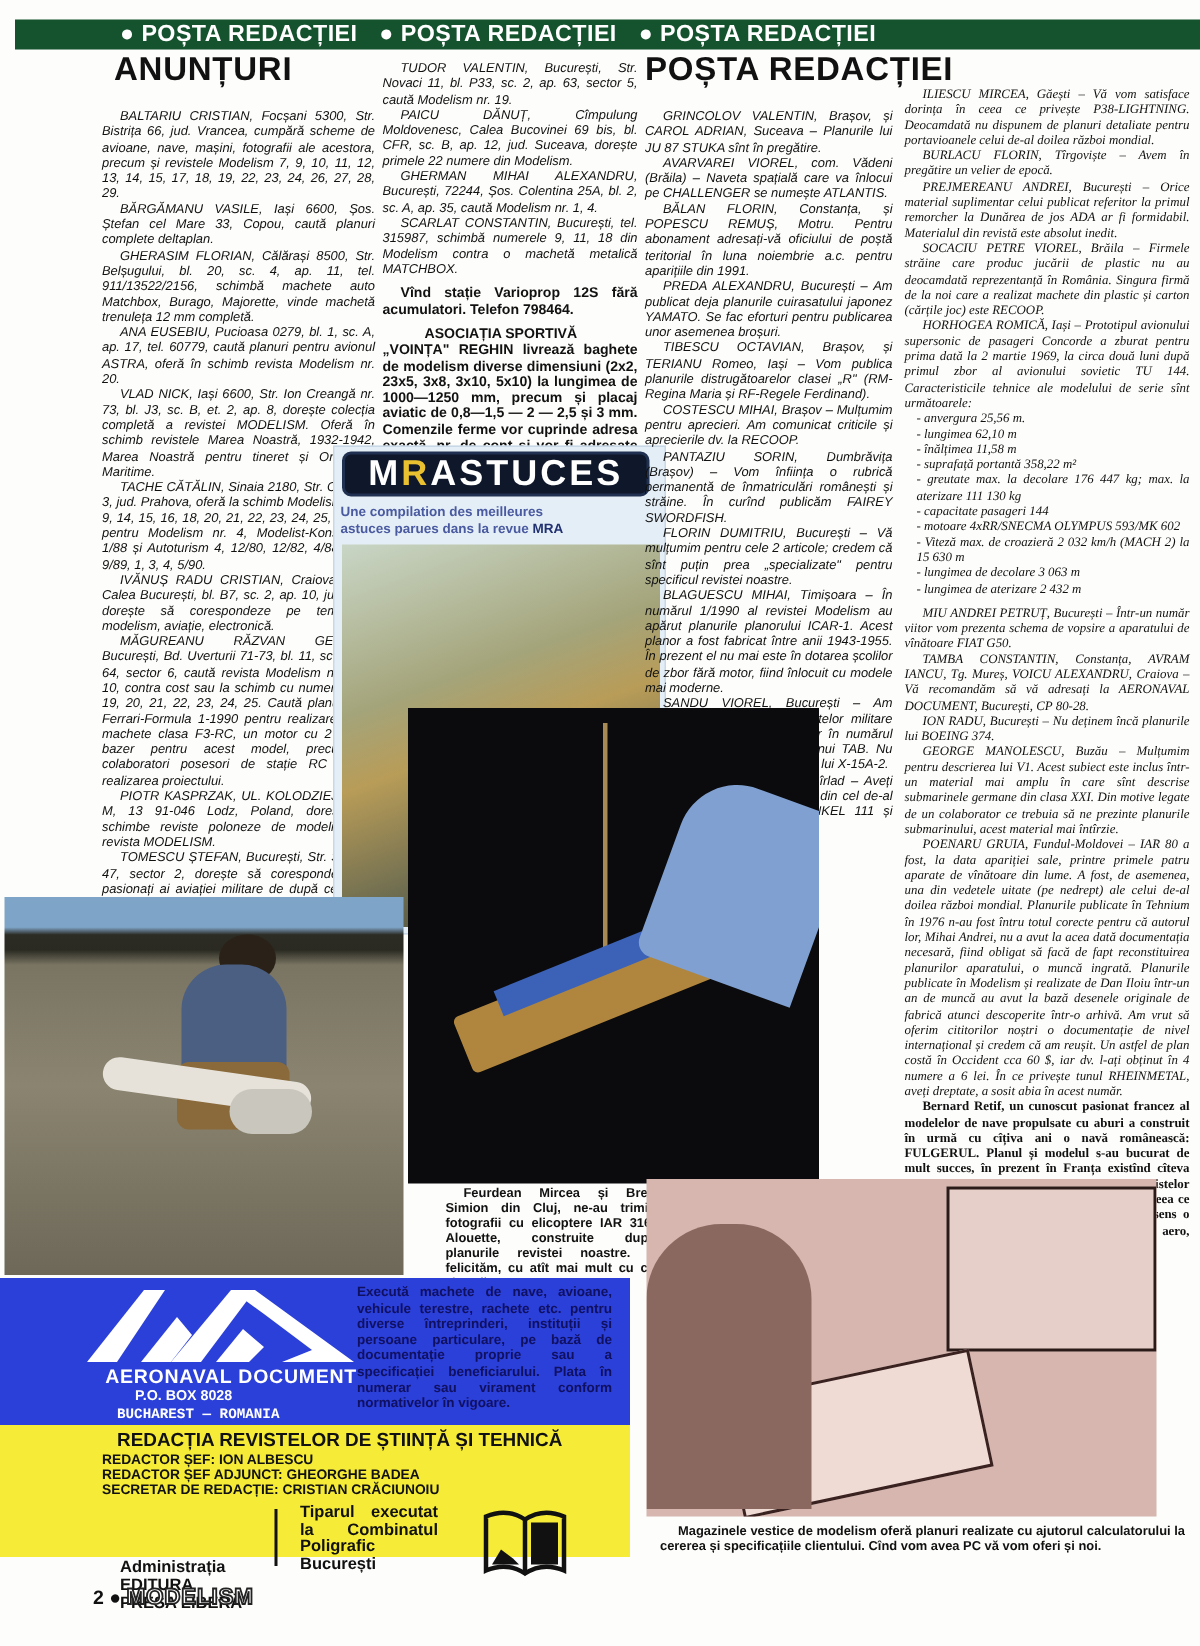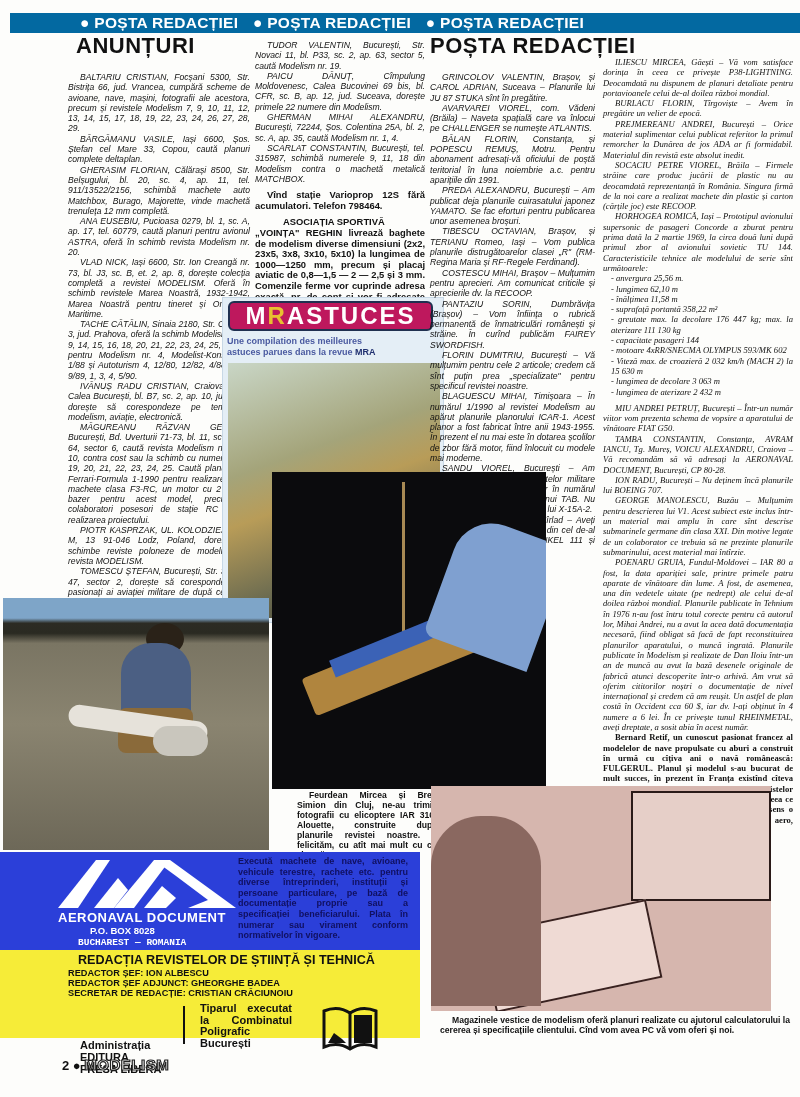--- a/index.html
+++ b/index.html
@@ -1,20 +1,20 @@
 <!DOCTYPE html>
 <html><head>
 <meta charset="utf-8">
 <style>
   * { box-sizing: border-box; margin: 0; padding: 0; }
   html, body { width: 800px; height: 1097px; background: #fdfdfb; overflow: hidden; }
   body { position: relative; font-family: "Liberation Sans", sans-serif; color: #111; }
 
   .banner { position: absolute; left: 10px; top: 13px; width: 790px; height: 20px;
-    background: #0369a1; color: #fff; font-weight: bold; font-size: 15.5px;
+    background: #14532d; color: #fff; font-weight: bold; font-size: 15.5px;
     letter-spacing: 0.3px; white-space: nowrap; padding-left: 70px; line-height: 20px; }
   .banner span { margin-right: 10px; }
 
   .h1 { position: absolute; font-weight: bold; font-size: 22px; letter-spacing: 0.5px; }
 
   .col { position: absolute; font-size: 8.6px; line-height: 10.3px; text-align: justify; font-style: italic; }
   .col p { text-indent: 12px; }
   .col p.b { font-style: normal; font-weight: bold; }
   .col p.big { font-style: normal; font-weight: bold; font-size: 10.4px; line-height: 12.2px; }
   .col p.assoc { font-style: normal; font-weight: bold; font-size: 9.4px; line-height: 10.6px; text-indent: 0; }
@@ -25,21 +25,21 @@
   .photo { position: absolute; overflow: hidden; }
   .heli { left: 3px; top: 598px; width: 266px; height: 252px;
     background: linear-gradient(180deg,#7ea5c8 0%, #7ea5c8 8%, #2c2b24 10%, #2a2a22 14%, #7a7563 18%, #8a8470 50%, #6d6858 100%); }
   .heli .person { position:absolute; left:118px; top:45px; width:70px; height:80px; border-radius:30px 30px 10px 10px; background:#4b5f83; }
   .heli .head { position:absolute; left:143px; top:25px; width:38px; height:32px; border-radius:50%; background:#2a2218; }
   .heli .legs { position:absolute; left:115px; top:110px; width:75px; height:45px; background:#8a6a3a; border-radius:8px; }
   .heli .body { position:absolute; left:65px; top:115px; width:140px; height:22px; background:#e6e2da; border-radius:12px; transform: rotate(8deg); }
   .heli .cab { position:absolute; left:150px; top:128px; width:55px; height:30px; background:#c9c6bd; border-radius:15px; }
 
   .mra { left: 222px; top: 297px; width: 222px; height: 326px; background: #e4eef6; border: 1px solid #c8d8e6; }
-  .mra .logo { position:absolute; left:5px; top:3px; width:205px; height:30px; background:#be185d; border-radius:6px; border:2px solid #203050; color:#fff; font-weight:bold; font-size:24px; text-align:center; line-height:26px; letter-spacing:2px; }
+  .mra .logo { position:absolute; left:5px; top:3px; width:205px; height:30px; background:#0f172a; border-radius:6px; border:2px solid #203050; color:#fff; font-weight:bold; font-size:24px; text-align:center; line-height:26px; letter-spacing:2px; }
   .mra .logo .a { color:#e8c030; }
   .mra .sub { position:absolute; left:4px; top:38px; width:214px; font-size:9px; font-weight:bold; color:#4a5aa0; line-height:11px; }
   .mra .sub .mra-word { color:#203070; }
   .mra .pic { position:absolute; left:5px; top:65px; width:212px; height:255px;
     background: linear-gradient(160deg,#c9d6c6 0%, #a4a47a 35%, #b89c58 50%, #6b6b50 75%, #3c3a2c 100%); }
 
   .ship { left: 272px; top: 472px; width: 274px; height: 317px; background: #0b0b0d; }
   .ship .hull { position:absolute; left:30px; top:170px; width:190px; height:40px; background:#b0853e; transform: rotate(-22deg); border-radius:4px; }
   .ship .deck { position:absolute; left:55px; top:160px; width:150px; height:18px; background:#3b62b6; transform: rotate(-22deg); }
   .ship .mast { position:absolute; left:130px; top:10px; width:3px; height:190px; background:#a88a54; }
@@ -48,21 +48,21 @@
   .computer { left: 431px; top: 786px; width: 340px; height: 225px; background: #d6b6ae; }
   .computer .mon { position:absolute; left:200px; top:5px; width:140px; height:110px; background:#e6cfc8; border:2px solid #2a1a18; }
   .computer .kb { position:absolute; left:55px; top:130px; width:170px; height:80px; background:#efdad4; border:2px solid #3a2220; transform: rotate(-12deg); }
   .computer .man { position:absolute; left:0px; top:30px; width:110px; height:190px; background:#8a6860; border-radius:50px 50px 0 0; }
 
   .caption-ship { position:absolute; left:297px; top:790px; width:140px; font-size:8.6px; line-height:10px; font-weight:bold; text-align: justify; text-indent: 12px; }
   .caption-comp { position:absolute; left:440px; top:1015px; width:350px; font-size:8.6px; line-height:10px; font-weight:bold; text-align: justify; text-indent: 12px; }
 
   .ad { position:absolute; left:0; top:852px; width:420px; height:98px; background:#2b3fd9; }
   .ad .logo-svg { position:absolute; left:58px; top:4px; }
-  .ad .brand { position:absolute; left:58px; top:58px; width:180px; color:#fff; font-weight:bold; font-size:13px; letter-spacing:0.5px; white-space:nowrap; }
+  .ad .brand { position:absolute; left:58px; top:58px; width:180px; color:#fff; font-weight:bold; font-size:13px; letter-spacing:0.5px; white-space:nowrap;text-align:right; }
   .ad .pobox { position:absolute; left:90px; top:73px; color:#fff; font-weight:bold; font-size:9.5px; }
   .ad .city { position:absolute; left:78px; top:85px; color:#fff; font-weight:bold; font-size:9.5px;font-family:Liberation Mono, monospace; }
   .ad .desc { position:absolute; left:238px; top:4px; width:170px; font-size:9px; line-height:10.6px; font-weight:bold; color:#101060; text-align: justify; }
 
   .yellow { position:absolute; left:0; top:950px; width:420px; height:88px; background:#f6ec38; }
   .yellow .t { position:absolute; left:78px; top:3px; font-weight:bold; font-size:12.6px; white-space:nowrap; }
   .yellow .r { position:absolute; left:68px; font-weight:bold; font-size:9.2px; white-space:nowrap; line-height: 10px; }
   .yellow .adm { position:absolute; left:80px; top:57px; font-weight:bold; font-size:11px; line-height:12px;margin-top:32px; }
   .yellow .sep { position:absolute; left:183px; top:56px; width:2px; height:38px; background:#111; }
   .yellow .print { position:absolute; left:200px; top:53px; width:92px; font-weight:bold; font-size:11px; line-height:11.6px; text-align: justify; }
@@ -147,21 +147,21 @@
     <li>- greutate max. la decolare 176 447 kg; max. la aterizare 111 130 kg</li>
     <li>- capacitate pasageri 144</li>
     <li>- motoare 4xRR/SNECMA OLYMPUS 593/MK 602</li>
     <li>- Viteză max. de croazieră 2 032 km/h (MACH 2) la 15 630 m</li>
     <li>- lungimea de decolare 3 063 m</li>
     <li>- lungimea de aterizare 2 432 m</li>
   </ul>
   <div class="gap"></div>
   <p>MIU ANDREI PETRUȚ, București – Într-un număr viitor vom prezenta schema de vopsire a aparatului de vînătoare FIAT G50.</p>
   <p>TAMBA CONSTANTIN, Constanța, AVRAM IANCU, Tg. Mureș, VOICU ALEXANDRU, Craiova – Vă recomandăm să vă adresați la AERONAVAL DOCUMENT, București, CP 80-28.</p>
-  <p>ION RADU, București – Nu deținem încă planurile lui BOEING 707.</p>
+  <p>ION RADU, București – Nu deținem încă planurile lui BOEING 374.</p>
   <p>GEORGE MANOLESCU, Buzău – Mulțumim pentru descrierea lui V1. Acest subiect este inclus într-un material mai amplu în care sînt descrise submarinele germane din clasa XXI. Din motive legate de un colaborator ce trebuia să ne prezinte planurile submarinului, acest material mai întîrzie.</p>
   <p>POENARU GRUIA, Fundul-Moldovei – IAR 80 a fost, la data apariției sale, printre primele patru aparate de vînătoare din lume. A fost, de asemenea, una din vedetele uitate (pe nedrept) ale celui de-al doilea război mondial. Planurile publicate în Tehnium în 1976 n-au fost întru totul corecte pentru că autorul lor, Mihai Andrei, nu a avut la acea dată documentația necesară, fiind obligat să facă de fapt reconstituirea planurilor aparatului, o muncă ingrată. Planurile publicate în Modelism și realizate de Dan Iloiu într-un an de muncă au avut la bază desenele originale de fabrică atunci descoperite într-o arhivă. Am vrut să oferim cititorilor noștri o documentație de nivel internațional și credem că am reușit. Un astfel de plan costă în Occident cca 60 $, iar dv. l-ați obținut în 4 numere a 6 lei. În ce privește tunul RHEINMETAL, aveți dreptate, a sosit abia în acest număr.</p>
   <p class="b" style="text-indent:12px;">Bernard Retif, un cunoscut pasionat francez al modelelor de nave propulsate cu aburi a construit în urmă cu cîțiva ani o navă românească: FULGERUL. Planul și modelul s-au bucurat de mult succes, în prezent în Franța existînd cîteva zeci de „Fulgere". Editorul, redacția revistelor MRA-MRB are un deosebit fler în a sesiza ceea ce le lipsește modeliștilor: o dovadă în acest sens o constituie noua culegere de trucuri pentru aero, adevărat bestseller al domeniului.</p>
 </div>
 
 <div class="photo heli">
   <div class="head"></div>
     <div class="person"></div>
     <div class="legs"></div>
     <div class="body"></div>

